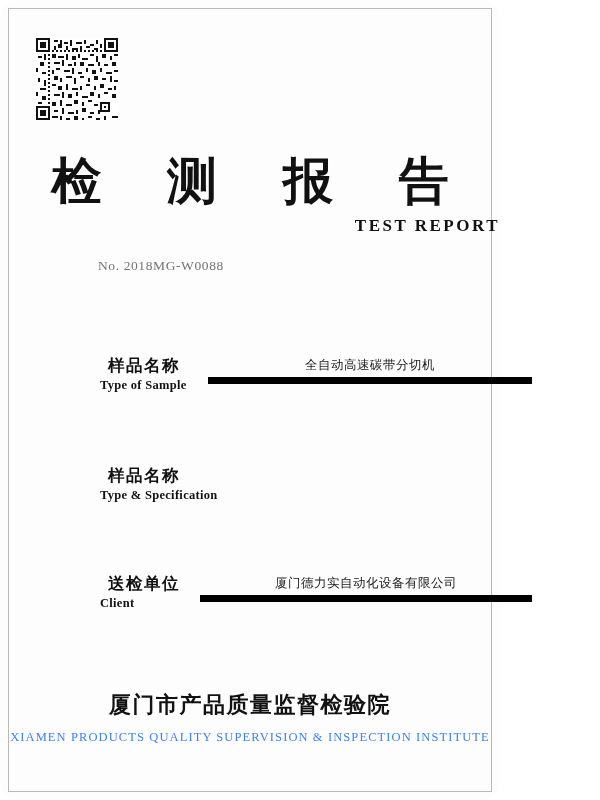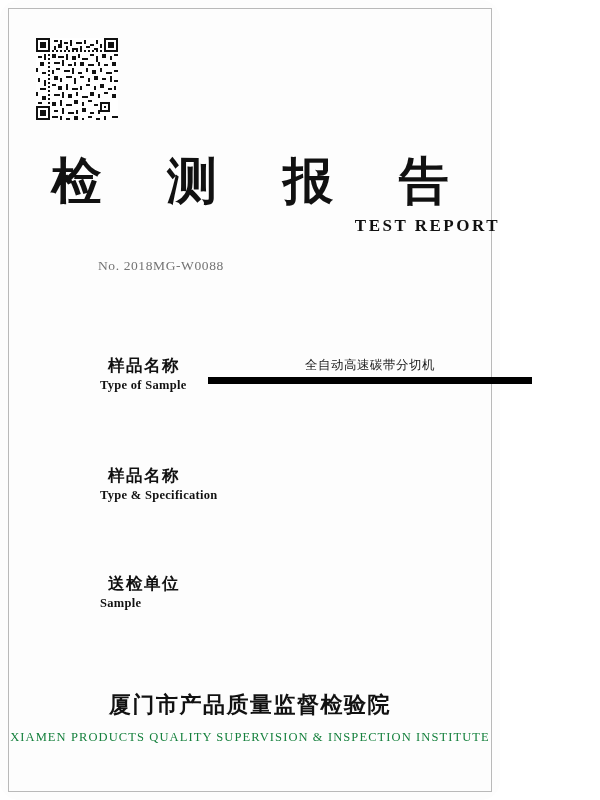--- a/index.html
+++ b/index.html
@@ -148,21 +148,21 @@
   }
   .footer-en {
     position: absolute;
     left: 0;
     right: 0;
     top: 730px;
     text-align: center;
     font-family: "Liberation Serif", serif;
     font-size: 12.5px;
     letter-spacing: 1.1px;
-    color: #15803d;
+    color: #3b82f6;
   }
 </style>
 </head>
 <body>
 
 <div class="page">
   <div class="frame"></div>
 
   <div class="qr">
     <svg width="82" height="82" viewBox="0 0 41 41" shape-rendering="crispEdges">
@@ -346,18 +346,21 @@
     </div>
   </div>
 
   <div class="field f2">
     <div class="label-zh">样品名称</div>
     <div class="label-en">Type &amp; Specification</div>
   </div>
 
   <div class="field f3">
     <div class="label-zh">送检单位</div>
-    <div class="label-en">Sample</div>
+    <div class="label-en">Client</div>
+    <div class="value-wrap">
+      <span class="value">厦门德力实自动化设备有限公司</span>
+    </div>
   </div>
 
   <div class="footer-zh">厦门市产品质量监督检验院</div>
   <div class="footer-en">XIAMEN PRODUCTS QUALITY SUPERVISION &amp; INSPECTION INSTITUTE</div>
 </div>
 
 </body></html>

